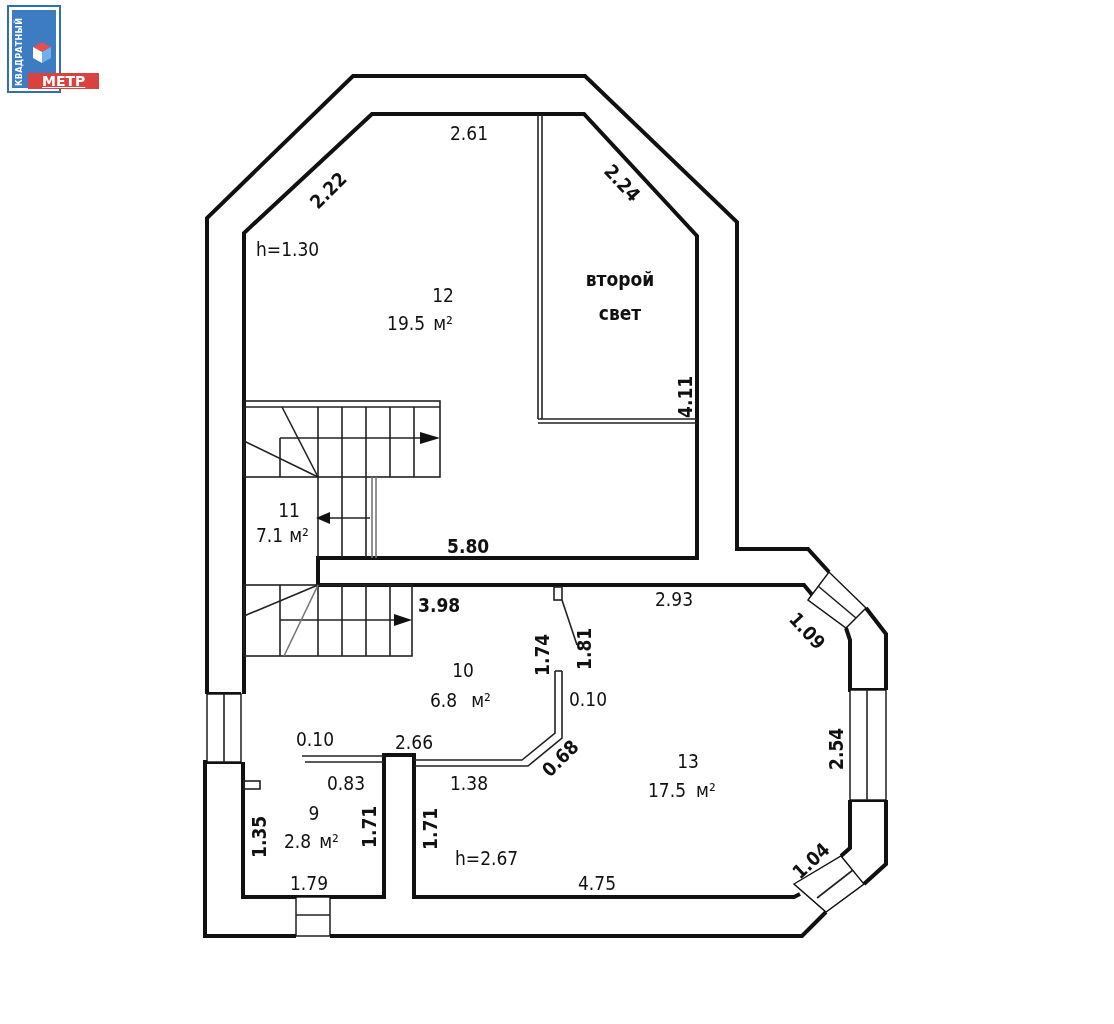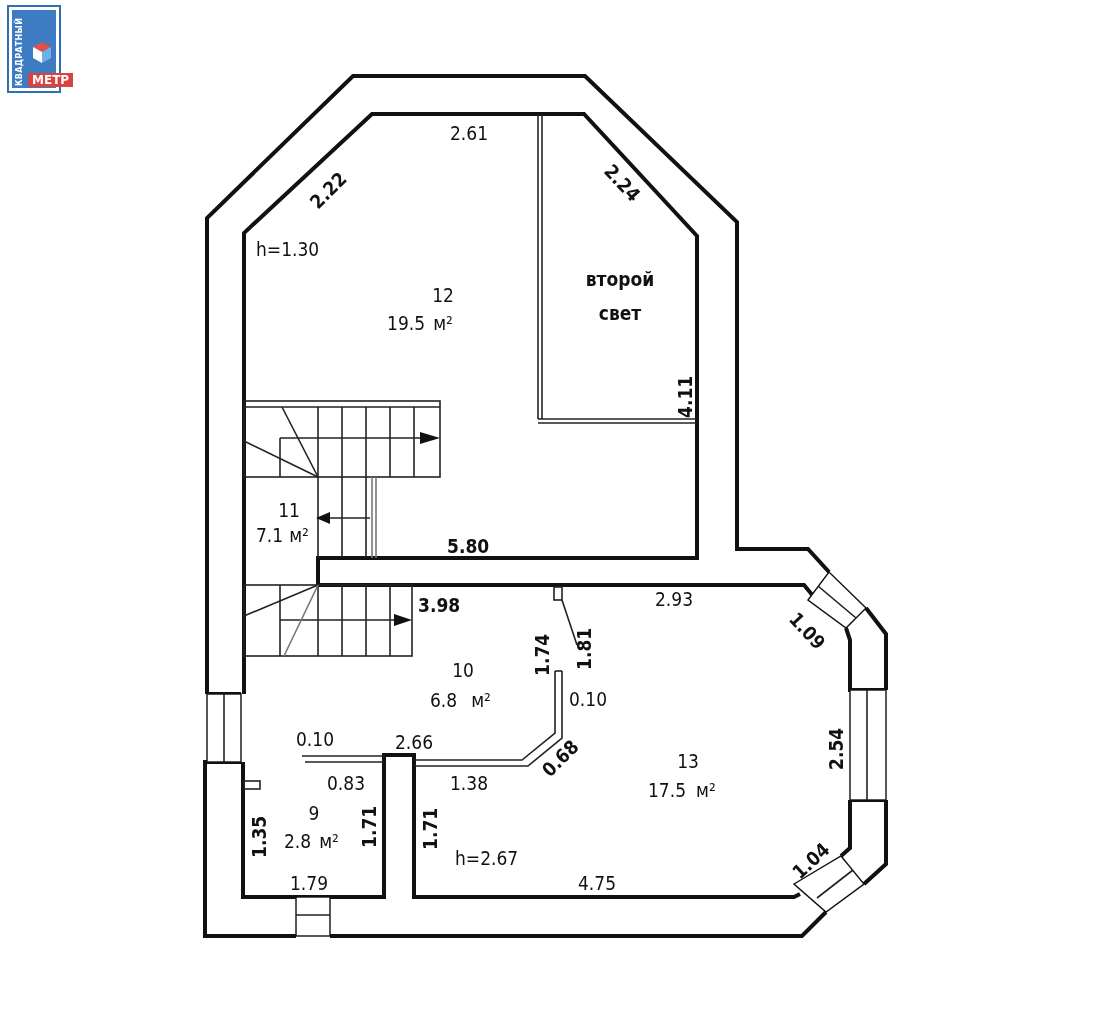--- a/index.html
+++ b/index.html
@@ -8,21 +8,21 @@
   .wall { fill: none; stroke: #111; stroke-width: 4; stroke-linejoin: miter; }
   .thin { fill: none; stroke: #222; stroke-width: 1.6; }
   .grey { fill: none; stroke: #777; stroke-width: 1.6; }
   .win { fill: #fff; stroke: #111; stroke-width: 1.4; }
   .lbl { font-family: "DejaVu Sans Condensed", "DejaVu Sans", sans-serif; fill: #111; font-size: 19px; }
   .bold { font-weight: bold; }
   .logo { position: absolute; left: 7px; top: 5px; width: 54px; height: 88px; background: #fff; border: 2px solid #2f6fb6; box-sizing: border-box; }
   .logo-inner { position: absolute; left: 3px; top: 3px; right: 3px; bottom: 3px; background: #3d7cc2; }
   .logo-vert { position: absolute; left: 3px; top: 4px; width: 12px; height: 76px; color: #fff; font-size: 8px; font-weight: bold; writing-mode: vertical-rl; transform: rotate(180deg); text-align: center; font-family: "DejaVu Sans", sans-serif; letter-spacing: 0.3px; }
   .logo-cube { position: absolute; left: 19px; top: 30px; width: 22px; height: 26px; }
-  .logo-metr { position: absolute; left: 16px; top: 63px; color: #fff; font-size: 12px; font-weight: bold; font-family: "DejaVu Sans", sans-serif; background: #d9423f; padding: 0 4px; }
+  .logo-metr { position: absolute; left: 16px; top: 63px; color: #fff; font-size: 14px; font-weight: bold; font-family: "DejaVu Sans", sans-serif; background: #d9423f; padding: 0 14px; text-decoration: underline; }
 </style>
 </head>
 <body>
 
 <div class="logo">
   <div class="logo-inner">
     <div class="logo-vert">КВАДРАТНЫЙ</div>
     <svg class="logo-cube" viewBox="0 0 22 26">
       <polygon points="11,2 20,7 11,12 2,7" fill="#e0504c"></polygon>
       <polygon points="11,12 20,7 20,18 11,23" fill="#6fb0e8"></polygon>

